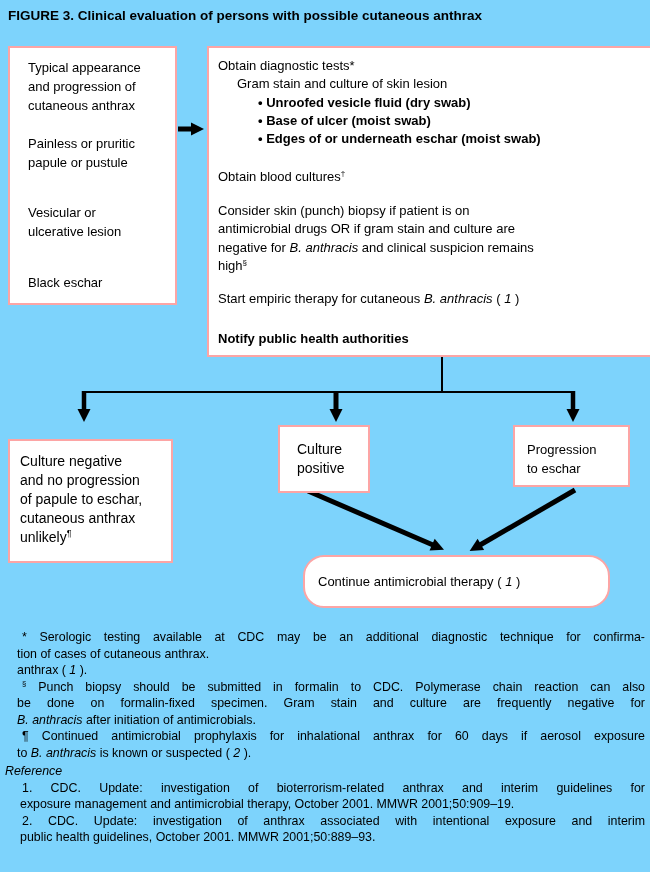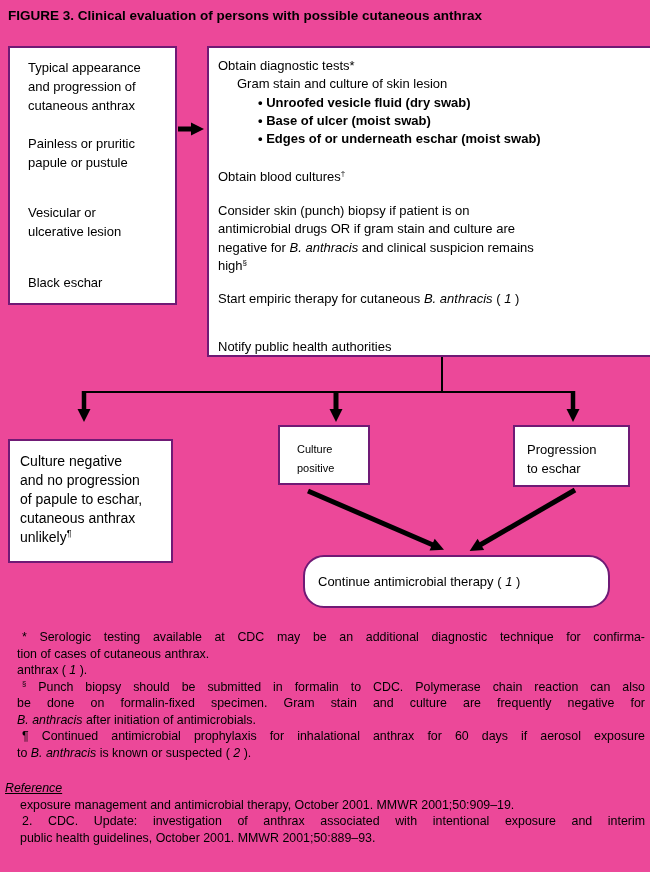--- a/index.html
+++ b/index.html
@@ -1,43 +1,43 @@
 <!DOCTYPE html>
 <html><head>
 <meta charset="utf-8">
 <style>
   html,body{margin:0;padding:0;background:#ffffff;}
-  .page{position:relative;width:650px;height:872px;background:#ec4899;
+  .page{position:relative;width:650px;height:872px;background:#7dd3fc;
         font-family:"Liberation Sans","DejaVu Sans",sans-serif;color:#000;overflow:hidden;}
   .title{position:absolute;left:8px;top:8px;font-size:13.5px;font-weight:bold;letter-spacing:0;}
   svg.arrows{position:absolute;left:0;top:0;pointer-events:none;}
-  .box{position:absolute;border:2px solid #701a75;background:#fff;box-sizing:border-box;}
+  .box{position:absolute;border:2px solid #fca5a5;background:#fff;box-sizing:border-box;}
   .flow-text{font-size:13px;line-height:18.3px;white-space:nowrap;}
   .sym-text{font-size:13px;line-height:19px;white-space:nowrap;}
   .grp{position:absolute;left:18px;}
   .para{position:absolute;left:9px;}
   .indent1{padding-left:19px;}
   .bullet{padding-left:40px;font-weight:bold;}
   .outcome-line{white-space:nowrap;}
   sup{font-size:0.62em;line-height:0;vertical-align:super;}
   .it{font-style:italic;}
   
   #symptom-box{left:8px;top:46px;width:169px;height:259px;}
   #action-box{left:207px;top:46px;width:514px;height:311px;}
   #outcome-negative{left:8px;top:439px;width:165px;height:124px;padding:11px 4px 0 10px;font-size:14px;line-height:19px;}
-  #outcome-positive{left:278px;top:425px;width:92px;height:60px;padding:13px 0 0 17px;font-size:11px;line-height:19px;}
+  #outcome-positive{left:278px;top:425px;width:92px;height:68px;padding:13px 0 0 17px;font-size:14px;line-height:19px;}
   #outcome-eschar{left:513px;top:425px;width:117px;height:62px;padding:13px 0 0 12px;font-size:13px;line-height:19px;}
   #continue-box{left:303px;top:555px;width:307px;height:53px;display:flex;align-items:center;padding-left:13px;font-size:13px;border-radius:21px;}
   
   .notes{position:absolute;left:5px;top:629px;width:640px;font-size:12.4px;line-height:16.5px;}
   .jl{text-align:justify;text-align-last:justify;margin-left:17px;}
   .ll{text-align:left;}
   .cont{margin-left:12px;}
   .rcont{margin-left:15px;}
-  .ref-head{font-style:italic;margin-top:19px;text-decoration:underline;}
+  .ref-head{font-style:italic;margin-top:2px;}
 </style>
 </head>
 <body>
 
 <div class="page">
 
   <div class="title">FIGURE 3. Clinical evaluation of persons with possible cutaneous anthrax</div>
 
   <svg class="arrows" width="650" height="620" viewBox="0 0 650 620">
     <defs>
@@ -90,21 +90,21 @@
       <div class="bullet">• Edges of or underneath eschar (moist swab)</div>
     </div>
     <div class="para flow-text" style="top:120px;"><span>Obtain blood cultures</span><sup>†</sup></div>
     <div class="para flow-text" style="top:154px;">
       <div><span>Consider skin (punch) biopsy if patient is on</span></div>
       <div><span>antimicrobial drugs OR if gram stain and culture are</span></div>
       <div><span>negative for </span><span class="it">B. anthracis</span><span> and clinical suspicion remains</span></div>
       <div><span>high</span><sup>§</sup></div>
     </div>
     <div class="para flow-text" style="top:242px;"><span>Start empiric therapy for cutaneous </span><span class="it">B. anthracis</span><span> ( </span><span class="it">1</span><span> )</span></div>
-    <div class="para flow-text" style="top:290px;">Notify public health authorities</div>
+    <div class="para flow-text" style="top:282px;font-weight:bold;">Notify public health authorities</div>
   </div>
 
   <div class="box" id="outcome-negative">
     <div class="outcome-line"><span>Culture negative</span></div>
     <div class="outcome-line"><span>and no progression</span></div>
     <div class="outcome-line"><span>of papule to eschar,</span></div>
     <div class="outcome-line"><span>cutaneous anthrax</span></div>
     <div class="outcome-line"><span>unlikely</span><sup>¶</sup></div>
   </div>
 
@@ -126,18 +126,19 @@
     <div class="jl"><span>* Serologic testing available at CDC may be an additional diagnostic technique for confirma-</span></div>
     <div class="ll cont"><span>tion of cases of cutaneous anthrax.</span></div>
     <div class="ll cont"><span>anthrax ( </span><span class="it">1</span><span> ).</span></div>
     <div class="jl"><sup>§</sup><span> Punch biopsy should be submitted in formalin to CDC. Polymerase chain reaction can also</span></div>
     <div class="jl cont"><span>be done on formalin-fixed specimen. Gram stain and culture are frequently negative for</span></div>
     <div class="ll cont"><span class="it">B. anthracis</span><span> after initiation of antimicrobials.</span></div>
     <div class="jl"><span>¶ Continued antimicrobial prophylaxis for inhalational anthrax for 60 days if aerosol exposure</span></div>
     <div class="ll cont"><span>to </span><span class="it">B. anthracis</span><span> is known or suspected ( </span><span class="it">2</span><span> ).</span></div>
 
     <div class="ref-head">Reference</div>
+    <div class="jl"><span>1. CDC. Update: investigation of bioterrorism-related anthrax and interim guidelines for</span></div>
     <div class="ll rcont"><span>exposure management and antimicrobial therapy, October 2001. MMWR 2001;50:909–19.</span></div>
     <div class="jl"><span>2. CDC. Update: investigation of anthrax associated with intentional exposure and interim</span></div>
     <div class="ll rcont"><span>public health guidelines, October 2001. MMWR 2001;50:889–93.</span></div>
   </div>
 
 </div>
 
 </body></html>

